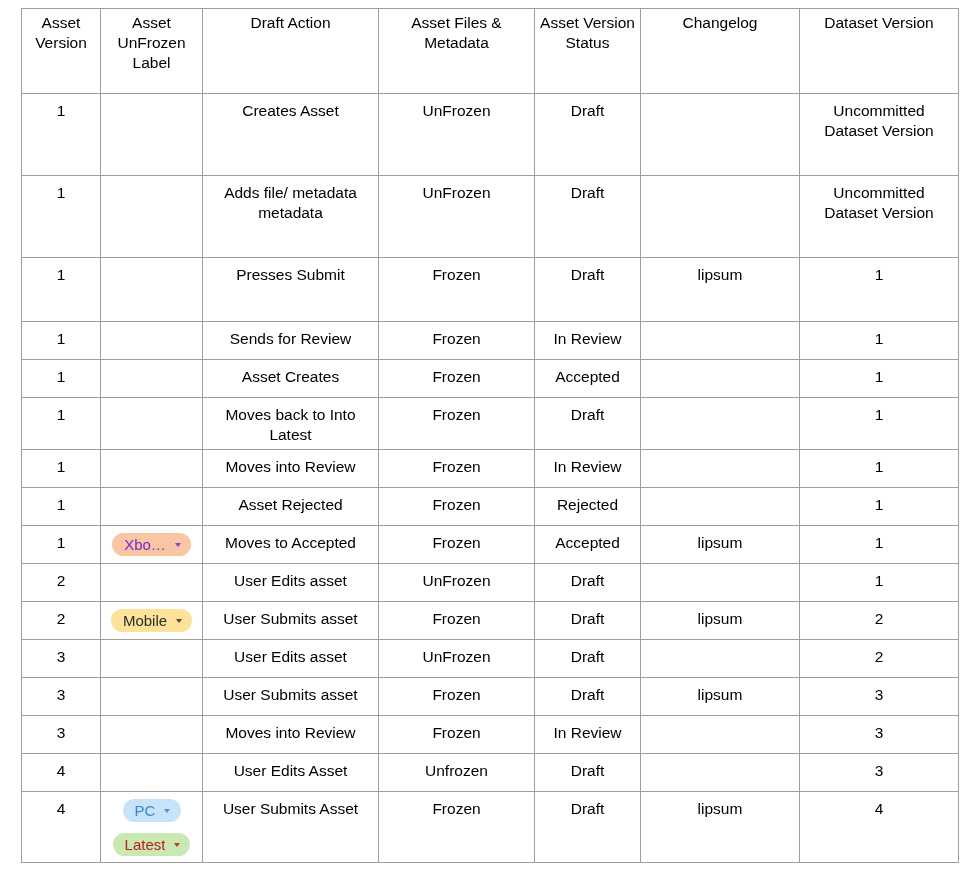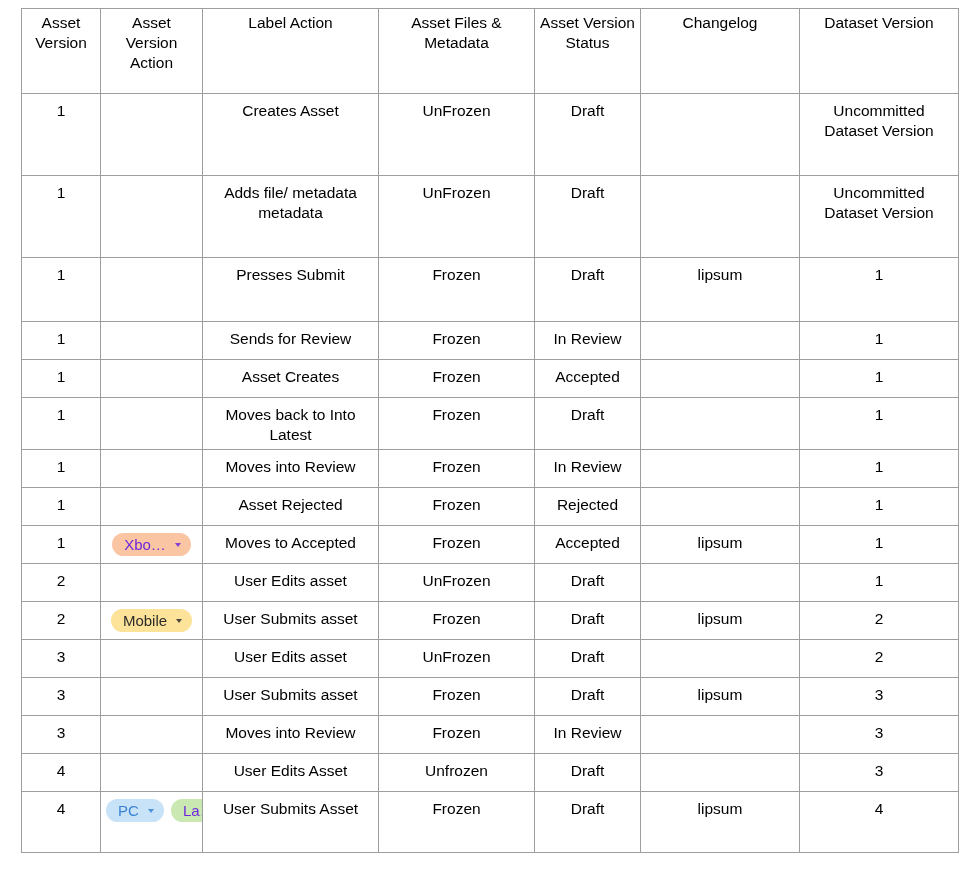--- a/index.html
+++ b/index.html
@@ -124,28 +124,28 @@
     background: #fde39a;
     color: #2b2b2b;
   }
   .chip-pc {
     background: #c8e2f7;
     color: #3a82d2;
     min-width: 58px;
   }
   .chip-latest {
     background: #c9e8b2;
-    color: #6d28d9;
+    color: #b91c1c;
     min-width: 72px;
     text-align: center;
   }
 
   .chip-stack {
     display: flex;
-    flex-direction: row;
+    flex-direction: column;
     align-items: center;
     gap: 7px;
   }
 </style>
 </head>
 <body>
 
 <div id="sheet">
 
   <table class="grid">
@@ -154,22 +154,22 @@
         <col class="c1">
         <col class="c2">
         <col class="c3">
       <col class="c4">
         <col class="c5">
         <col class="c6">
     </colgroup>
     <thead>
       <tr class="h-hdr">
         <th>Asset Version</th>
-        <th>Asset Version Action</th>
-        <th>Label Action</th>
+        <th>Asset UnFrozen Label</th>
+        <th>Draft Action</th>
         <th>Asset Files &amp; Metadata</th>
         <th>Asset Version Status</th>
         <th>Changelog</th>
         <th>Dataset Version</th>
       </tr>
     </thead>
     <tbody id="table-body">
         <tr class="h-xl">
           <td>1</td>
           <td class="labelcell"></td>

